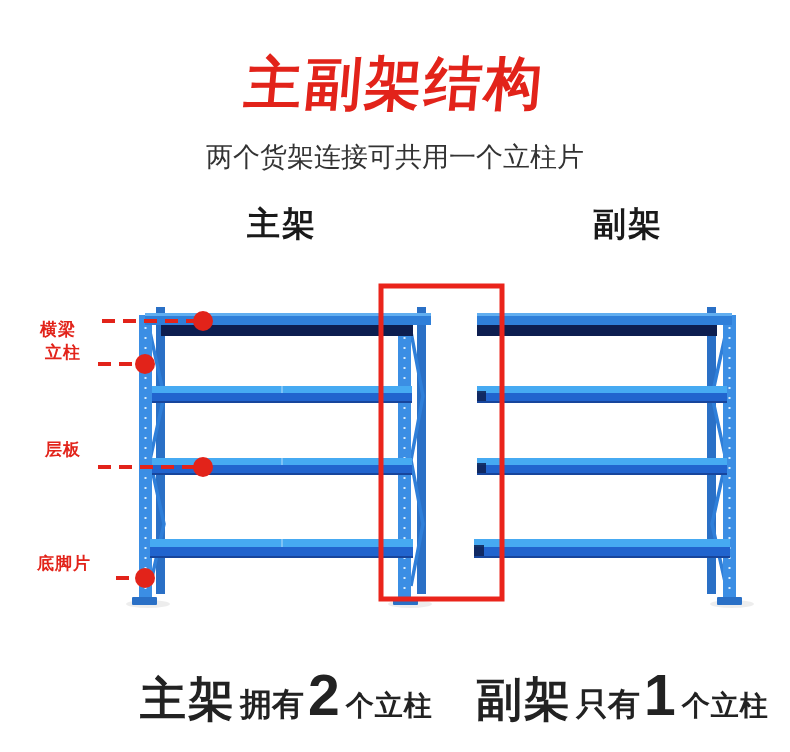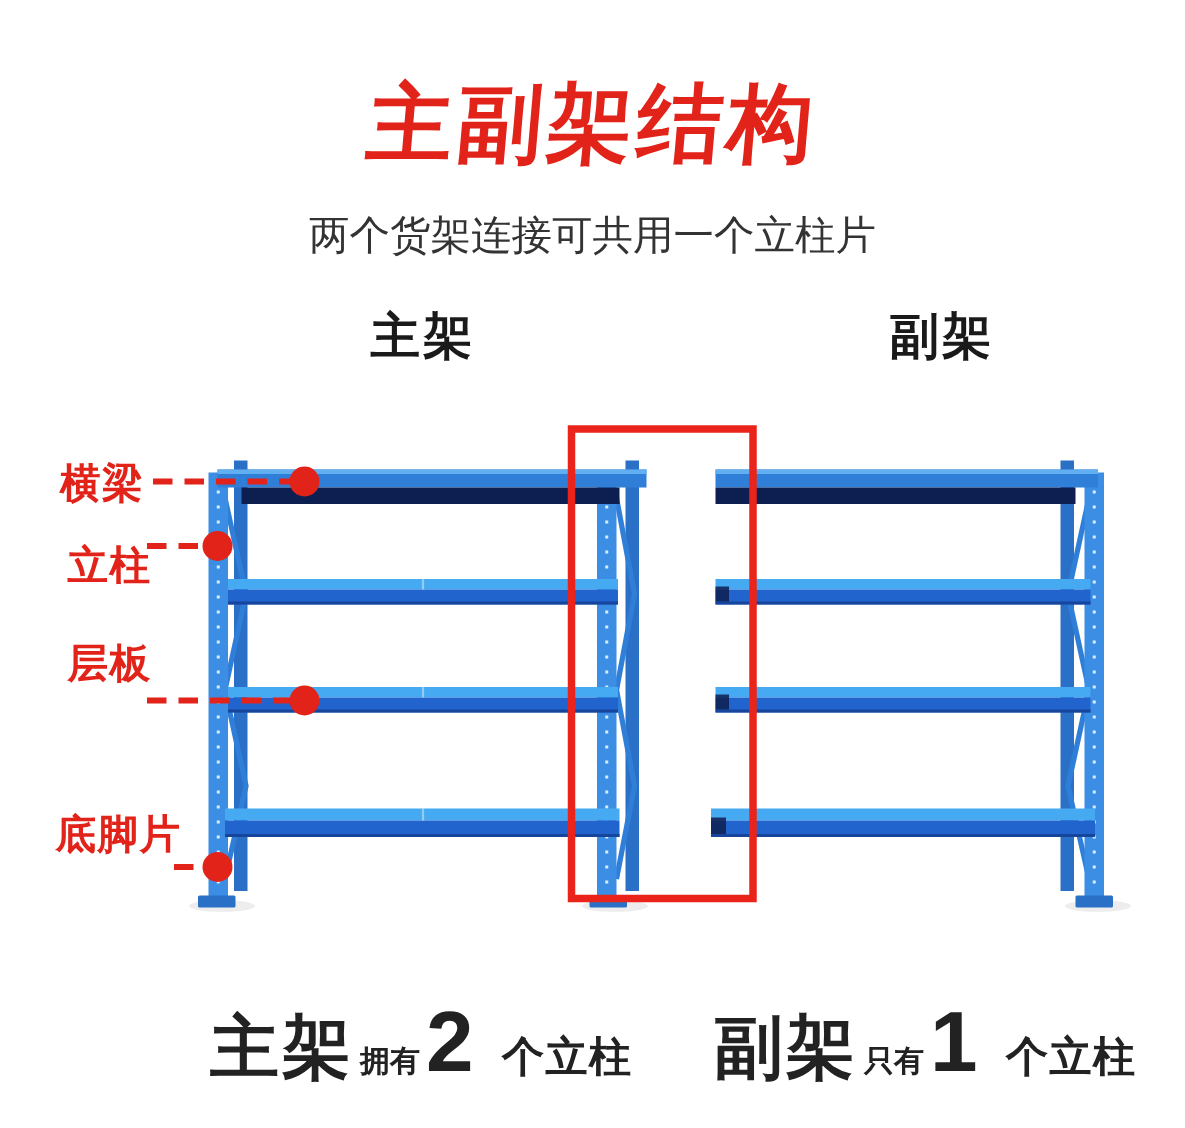--- a/index.html
+++ b/index.html
@@ -39,36 +39,36 @@
   .sub2 .hl{font-size:31px;font-weight:800;color:var(--accent-red);}
 
   .rack-header{
     position:absolute;top:202px;width:100px;text-align:center;
     font-size:33px;font-weight:800;color:#1a1a1a;letter-spacing:2px;
   }
   .rack-header.main{left:232px;}
   .rack-header.aux{left:578px;}
 
   .part-label{
-    position:absolute;font-size:27px;font-weight:700;color:var(--accent-red);
-    letter-spacing:1px;white-space:nowrap;line-height:1;
+    position:absolute;font-size:17px;font-weight:700;color:var(--accent-red);
+    letter-spacing:1px;white-space:nowrap;line-height:1;margin-top:12px;
   }
   .pl-crossbeam{left:40px;top:309px;}
-  .pl-column{left:45px;top:364px;}
+  .pl-column{left:45px;top:332px;}
   .pl-shelf{left:45px;top:429px;}
   .pl-foot{left:37px;top:543px;}
 
   .footer{
     position:absolute;top:663px;display:flex;align-items:baseline;
     color:var(--footer-dark);white-space:nowrap;line-height:1.15;
   }
   .footer .name{font-size:46px;font-weight:800;letter-spacing:2px;}
-  .footer .verb{font-size:20px;font-weight:600;margin-left:4px;}
+  .footer .verb{font-size:32px;font-weight:600;margin-left:4px;}
   .footer .count{font-size:57px;font-weight:800;margin:0 4px;}
-  .footer .unit{font-size:28px;font-weight:600;margin-left:15px;letter-spacing:1px;}
+  .footer .unit{font-size:28px;font-weight:600;margin-left:2px;letter-spacing:1px;}
   .footer.main{left:140px;}
   .footer.aux{left:476px;}
 
   
   .post-front{fill:var(--frame-blue-light);}
   .post-back{fill:var(--frame-blue-dark);}
   .beam{fill:var(--frame-blue);}
   .beam-light{fill:#61aef0;}
   .beam-under{fill:var(--beam-navy);}
   .shelf-top{fill:var(--shelf-top-blue);}

